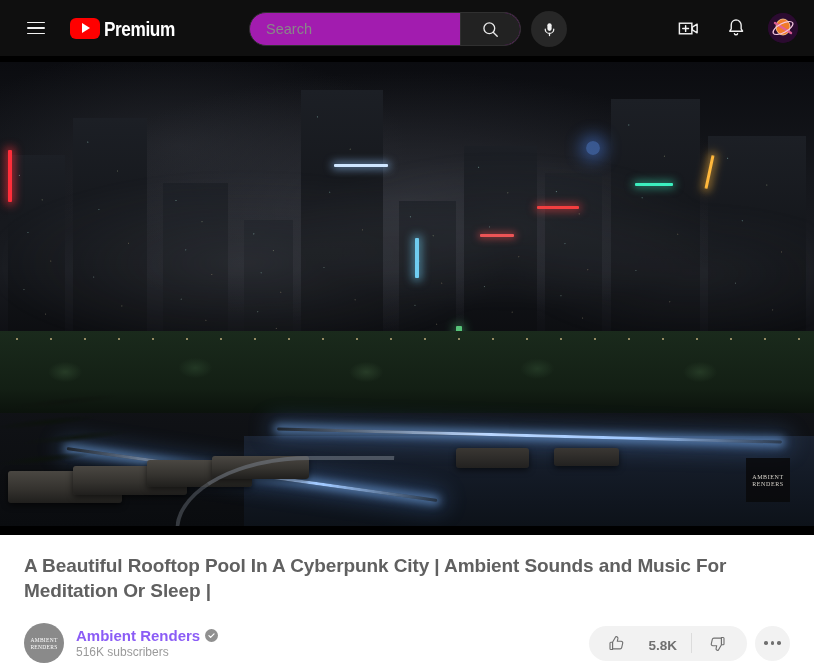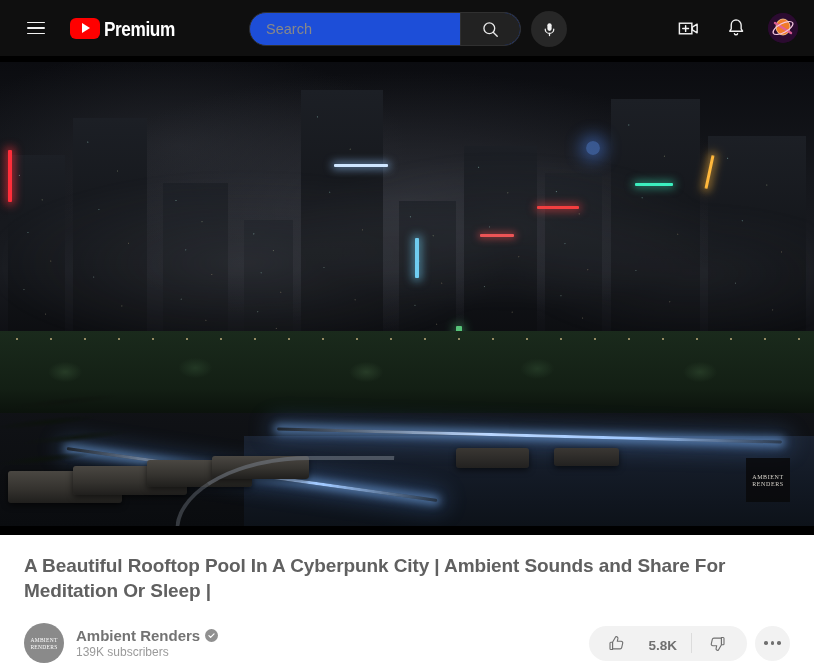--- a/index.html
+++ b/index.html
@@ -48,21 +48,21 @@
 
   
   .mh-center {
     position:absolute; left:249px; top:11px;
     display:flex; align-items:center; gap:10px;
   }
   .search-box {
     display:flex; align-items:stretch;
     width:272px; height:34px;
     border:1px solid #303030; border-radius:17px;
-    background:#1d4ed8; overflow:hidden;
+    background:#a21caf; overflow:hidden;
   }
   .search-input {
     flex:1; background:transparent; border:none; outline:none;
     color:#f1f1f1; font-size:14.5px; padding:0 0 0 16px;
     font-family:"Liberation Sans", sans-serif;
   }
   .search-input::placeholder { color:#888888; }
   .search-btn {
     width:60px; background:#222222;
     border-left:1px solid #303030;
@@ -221,21 +221,21 @@
     background:#8a8a8a; flex-shrink:0;
     display:flex; flex-direction:column; align-items:center; justify-content:center;
     gap:1px; overflow:hidden;
   }
   .ch-avatar span {
     color:#ffffff; font-size:5.5px; letter-spacing:0.3px;
     font-family:"Liberation Serif", serif; line-height:1.1;
   }
   .ch-text { display:flex; flex-direction:column; gap:1px; }
   .ch-name-row { display:flex; align-items:center; gap:5px; }
-  .ch-name { font-size:15px; font-weight:bold; color:#737373; }
+  .ch-name { font-size:15px; font-weight:bold; color:#8b5cf6; }
   .verified {
     width:13px; height:13px; border-radius:50%;
     background:#909090; display:flex; align-items:center; justify-content:center;
     flex-shrink:0;
   }
   .ch-subs { font-size:12px; color:#9a9a9a; }
   .subscribe-btn {
     margin-left:22px;
     background:#737373; color:#ffffff;
     font-size:13.5px; font-weight:bold;
@@ -375,38 +375,38 @@
 
     <div class="watermark">
       <span>AMBIENT</span>
       <span>RENDERS</span>
     </div>
   </div>
   <div class="letterbox" style="bottom:0; height:9px;"></div>
 </div>
 
 <div class="info">
-  <div class="video-title">A Beautiful Rooftop Pool In A Cyberpunk City | Ambient Sounds and Share For Meditation Or Sleep |</div>
+  <div class="video-title">A Beautiful Rooftop Pool In A Cyberpunk City | Ambient Sounds and Music For Meditation Or Sleep |</div>
 
   <div class="meta-row">
     <div class="owner">
       <div class="ch-avatar">
         <span>AMBIENT</span>
         <span>RENDERS</span>
       </div>
       <div class="ch-text">
         <div class="ch-name-row">
           <div class="ch-name">Ambient Renders</div>
           <div class="verified">
             <svg width="9" height="9" viewBox="0 0 12 12">
               <path d="M2.6 6.2l2.2 2.2 4.6-4.6" fill="none" stroke="#ffffff" stroke-width="1.6" stroke-linecap="round" stroke-linejoin="round"></path>
             </svg>
           </div>
         </div>
-        <div class="ch-subs">139K subscribers</div>
+        <div class="ch-subs">516K subscribers</div>
       </div>
     </div>
 
 
     <div class="actions">
       <div class="pill">
         <div class="lk">
           <svg width="19" height="19" viewBox="0 0 24 24">
             <path d="M7 10.5h-2.2a1 1 0 0 0-1 1v7a1 1 0 0 0 1 1H7z" fill="none" stroke="#707070" stroke-width="1.4" stroke-linejoin="round"></path>
             <path d="M7 10.5l4-7a2 2 0 0 1 2.8 2.1l-.8 3.6h4.9a2 2 0 0 1 1.95 2.45l-1.3 5.6a2 2 0 0 1-1.95 1.55H7z" fill="none" stroke="#707070" stroke-width="1.4" stroke-linejoin="round"></path>

